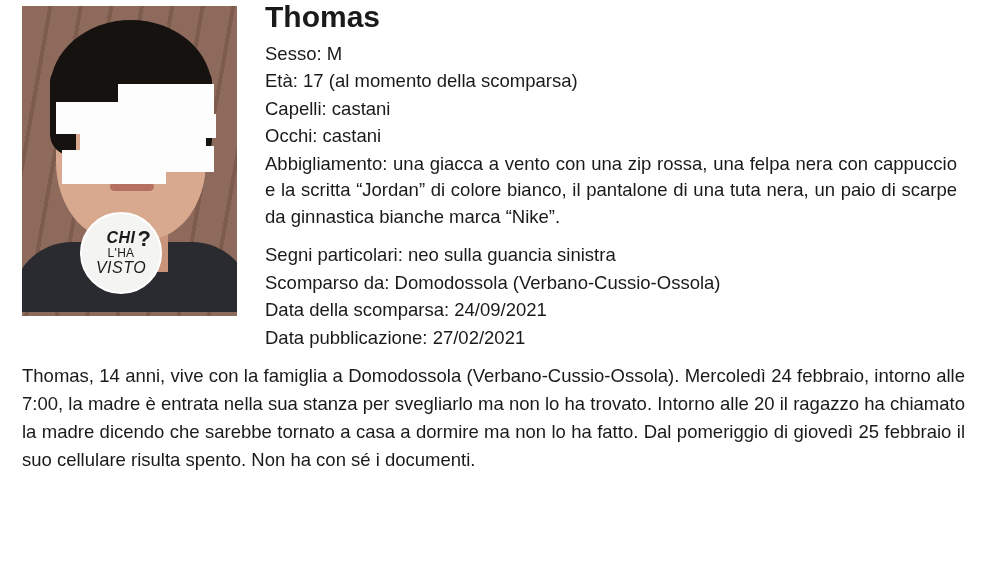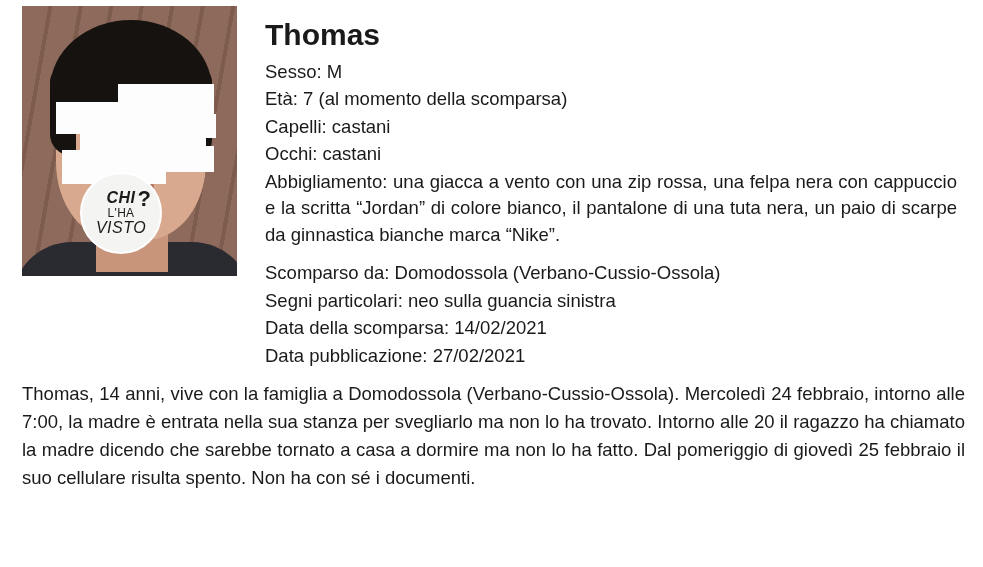--- a/index.html
+++ b/index.html
@@ -24,21 +24,21 @@
 
   .top-area {
     display: flex;
     align-items: flex-start;
   }
 
   
   .photo-wrap {
     position: relative;
     width: 215px;
-    height: 270px;
+    height: 310px;
     margin: 6px 0 15px 22px;
     flex: 0 0 auto;
     overflow: hidden;
     text-align: center;
   }
   .photo-bg {
     position: absolute;
     inset: 0;
     background:
       repeating-linear-gradient(
@@ -168,21 +168,21 @@
     position: absolute;
     right: 9px;
     top: 14px;
     font-size: 22px;
     font-weight: bold;
   }
 
   
   .details {
     flex: 1 1 auto;
-    padding: 18px 26px 0 28px;
+    padding: 0 26px 0 28px;
     min-width: 0;
   }
   .name {
     font-size: 30px;
     font-weight: bold;
     margin: 0 0 8px 0;
     line-height: 1.1;
   }
   .field {
     font-size: 18.5px;
@@ -241,45 +241,45 @@
 
     <div class="details">
       <h1 class="name">Thomas</h1>
 
       <p class="field">
         <span class="lbl">Sesso:</span>
         <span>M</span>
       </p>
       <p class="field">
         <span class="lbl">Età:</span>
-        <span>7 (al momento della scomparsa)</span>
+        <span>17 (al momento della scomparsa)</span>
       </p>
       <p class="field">
         <span class="lbl">Capelli:</span>
         <span>castani</span>
       </p>
       <p class="field">
         <span class="lbl">Occhi:</span>
         <span>castani</span>
       </p>
       <p class="field block">
         <span class="lbl">Abbigliamento:</span>
         <span>una giacca a vento con una zip rossa, una felpa nera con cappuccio e la scritta “Jordan” di colore bianco, il pantalone di una tuta nera, un paio di scarpe da ginnastica bianche marca “Nike”.</span>
       </p>
       <p class="field">
+        <span class="lbl">Segni particolari:</span>
+        <span>neo sulla guancia sinistra</span>
+      </p>
+      <p class="field">
         <span class="lbl">Scomparso da:</span>
         <span>Domodossola (Verbano-Cussio-Ossola)</span>
       </p>
       <p class="field">
-        <span class="lbl">Segni particolari:</span>
-        <span>neo sulla guancia sinistra</span>
-      </p>
-      <p class="field">
         <span class="lbl">Data della scomparsa:</span>
-        <span>14/02/2021</span>
+        <span>24/09/2021</span>
       </p>
       <p class="field">
         <span class="lbl">Data pubblicazione:</span>
         <span>27/02/2021</span>
       </p>
     </div>
   </div>
 
   <div class="description">Thomas, 14 anni, vive con la famiglia a Domodossola (Verbano-Cussio-Ossola). Mercoledì 24 febbraio, intorno alle 7:00, la madre è entrata nella sua stanza per svegliarlo ma non lo ha trovato. Intorno alle 20 il ragazzo ha chiamato la madre dicendo che sarebbe tornato a casa a dormire ma non lo ha fatto. Dal pomeriggio di giovedì 25 febbraio il suo cellulare risulta spento. Non ha con sé i documenti.</div>
 

